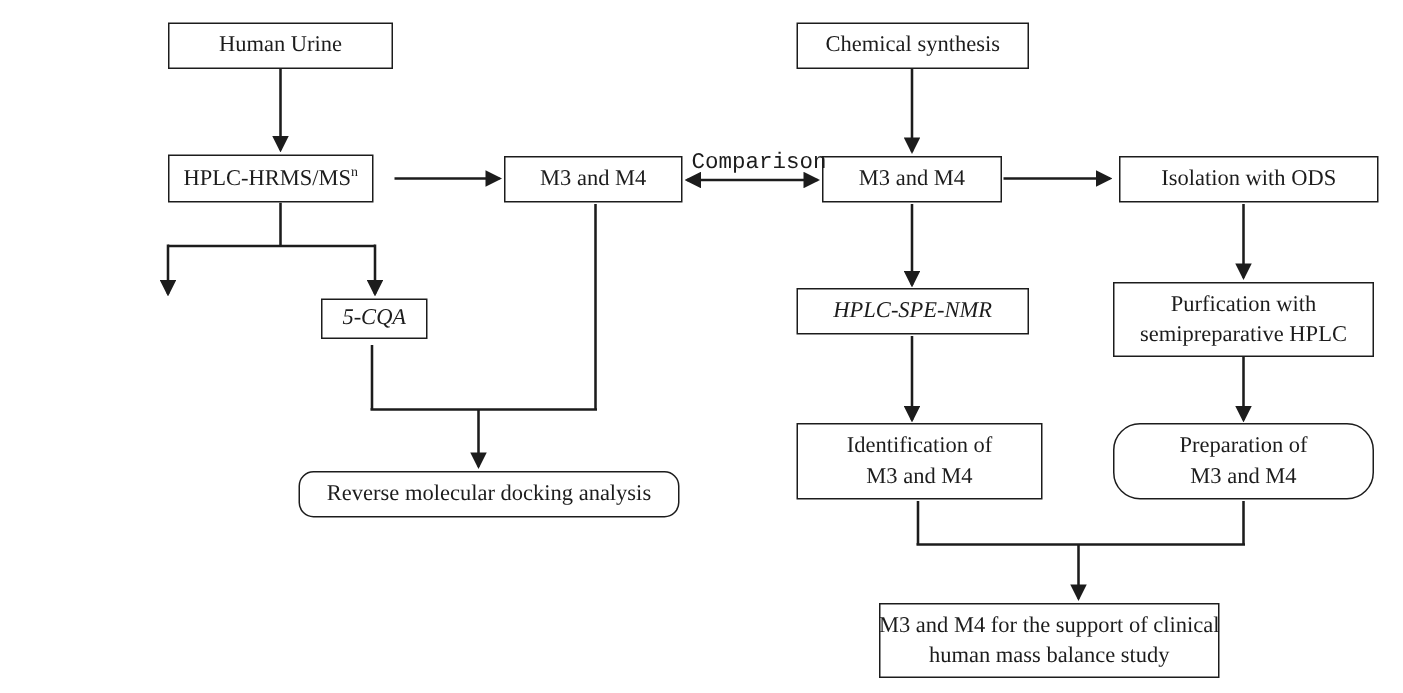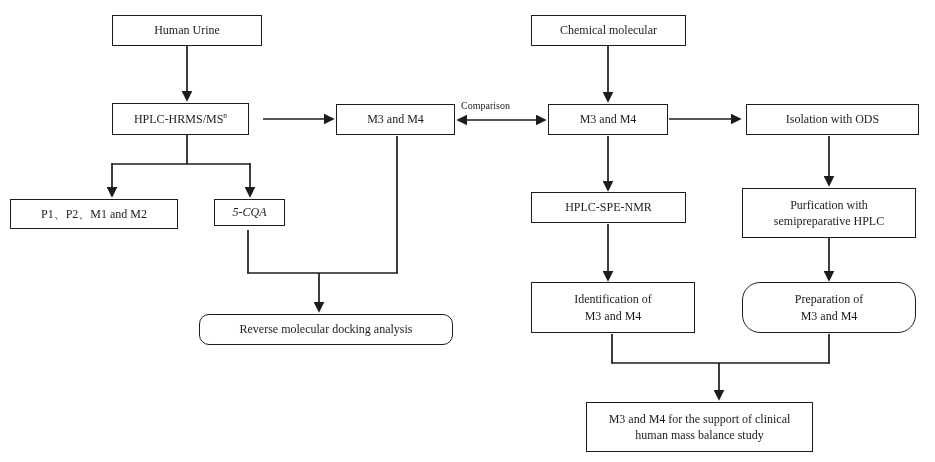--- a/index.html
+++ b/index.html
@@ -30,37 +30,38 @@
   .node {
     position: absolute;
     box-sizing: border-box;
     border: 1.7px solid #1c1c1c;
     background: #ffffff;
     display: flex;
     flex-direction: column;
     align-items: center;
     justify-content: center;
     text-align: left;
-    font-size: 12px;
+    font-size: 15px;
     line-height: 1.35;
     white-space: nowrap;
   }
   .node .row {
     display: block;
   }
   .node sup {
     font-size: 0.62em;
     vertical-align: super;
     line-height: 0;
   }
   .float-label {
     position: absolute;
-    font-size: 10px;
+    font-size: 15px;
     line-height: 1;
     white-space: nowrap;
+    font-family: Liberation Mono, monospace;
   }
 </style>
 </head>
 <body>
 
 <div class="diagram">
 
   <svg class="connector-layer" viewBox="0 0 935 462" xmlns="http://www.w3.org/2000/svg">
     <defs>
       <marker id="ah" viewBox="0 0 10 10" refX="8.5" refY="5" markerWidth="11" markerHeight="11" markerUnits="userSpaceOnUse" orient="auto-start-reverse">
@@ -127,33 +128,32 @@
   </svg>
 
   <div class="node" style="left:112px; top:15px; width:150px; height:31px;">Human Urine</div>
 
   <div class="node" style="left:112px; top:103px; width:137px; height:32px;">
     <span class="row"><span>HPLC-HRMS/MS</span><sup>n</sup></span>
   </div>
 
   <div class="node" style="left:336px; top:104px; width:119px; height:31px;">M3 and M4</div>
 
-  <div class="node" style="left:10px; top:199px; width:168px; height:30px;">P1、P2、M1 and M2</div>
 
   <div class="node" style="left:214px; top:199px; width:71px; height:27px;font-style:italic;">5-CQA</div>
 
   <div class="node" style="left:199px; top:314px; width:254px; height:31px;border-radius:10px;">Reverse molecular docking analysis</div>
 
-  <div class="node" style="left:531px; top:15px; width:155px; height:31px;">Chemical molecular</div>
+  <div class="node" style="left:531px; top:15px; width:155px; height:31px;">Chemical synthesis</div>
 
   <div class="node" style="left:548px; top:104px; width:120px; height:31px;">M3 and M4</div>
 
   <div class="node" style="left:722px; top:104px; width:173px; height:31px;margin-left:24px;">Isolation with ODS</div>
 
-  <div class="node" style="left:531px; top:192px; width:155px; height:31px;">HPLC-SPE-NMR</div>
+  <div class="node" style="left:531px; top:192px; width:155px; height:31px;font-style:italic;">HPLC-SPE-NMR</div>
 
   <div class="node" style="left:742px; top:188px; width:174px; height:50px;">
     <span class="row">Purfication with</span>
     <span class="row">semipreparative HPLC</span>
   </div>
 
   <div class="node" style="left:531px; top:282px; width:164px; height:51px;">
     <span class="row">Identification of</span>
     <span class="row">M3 and M4</span>
   </div>

